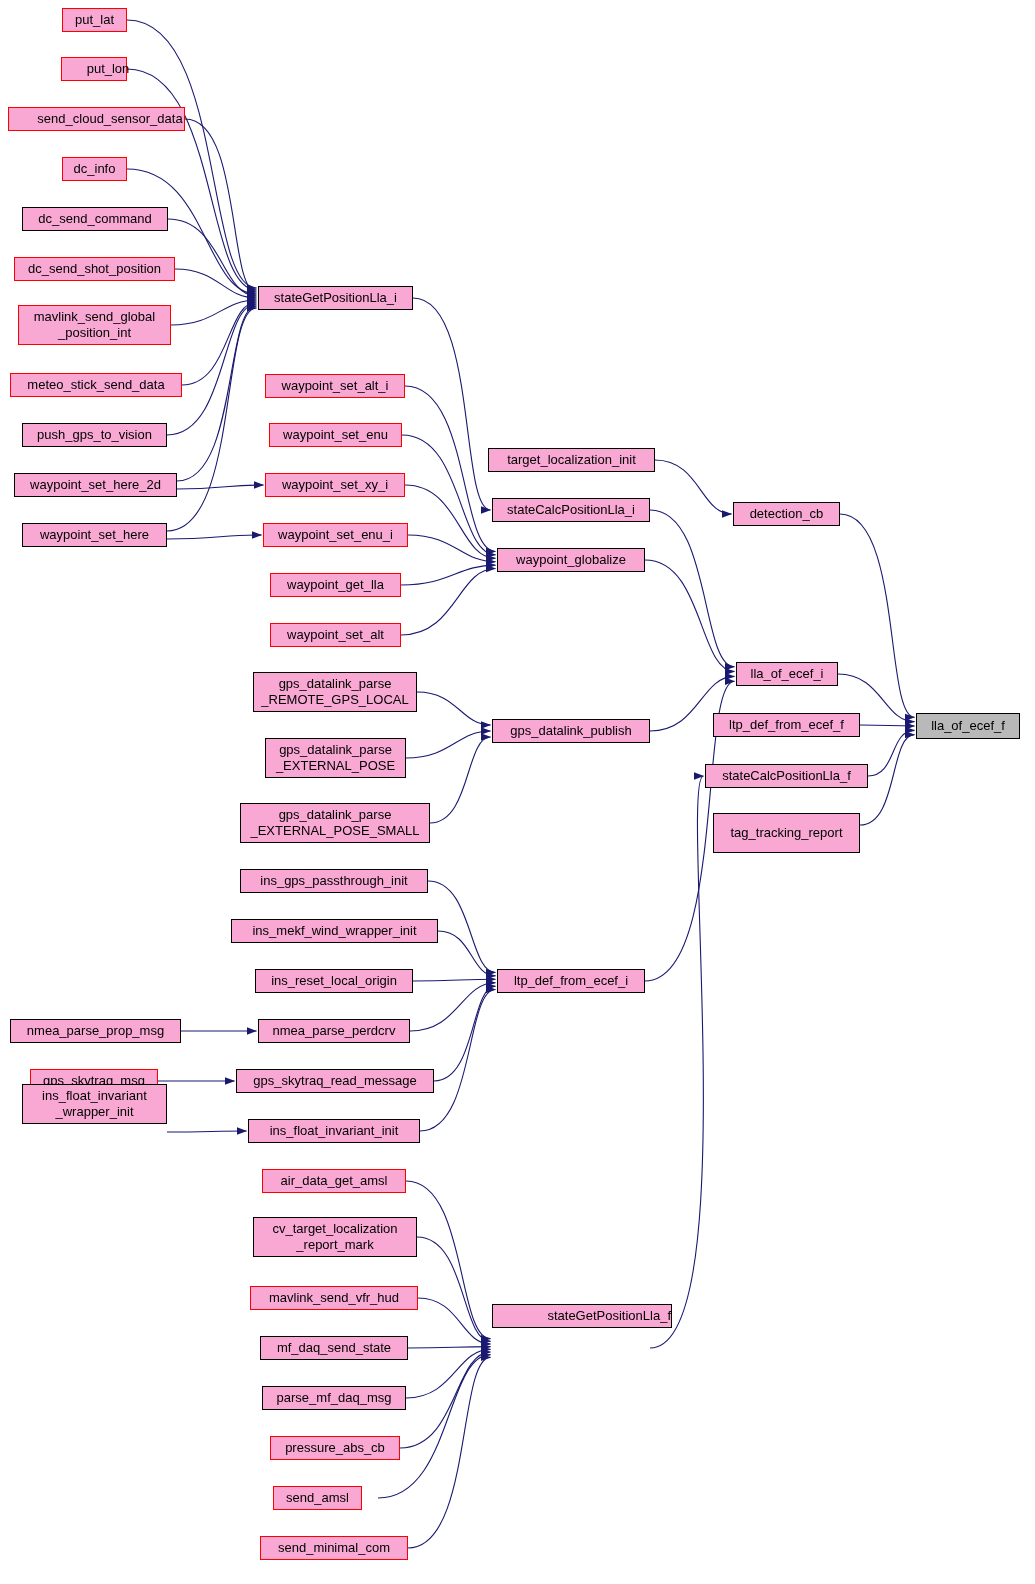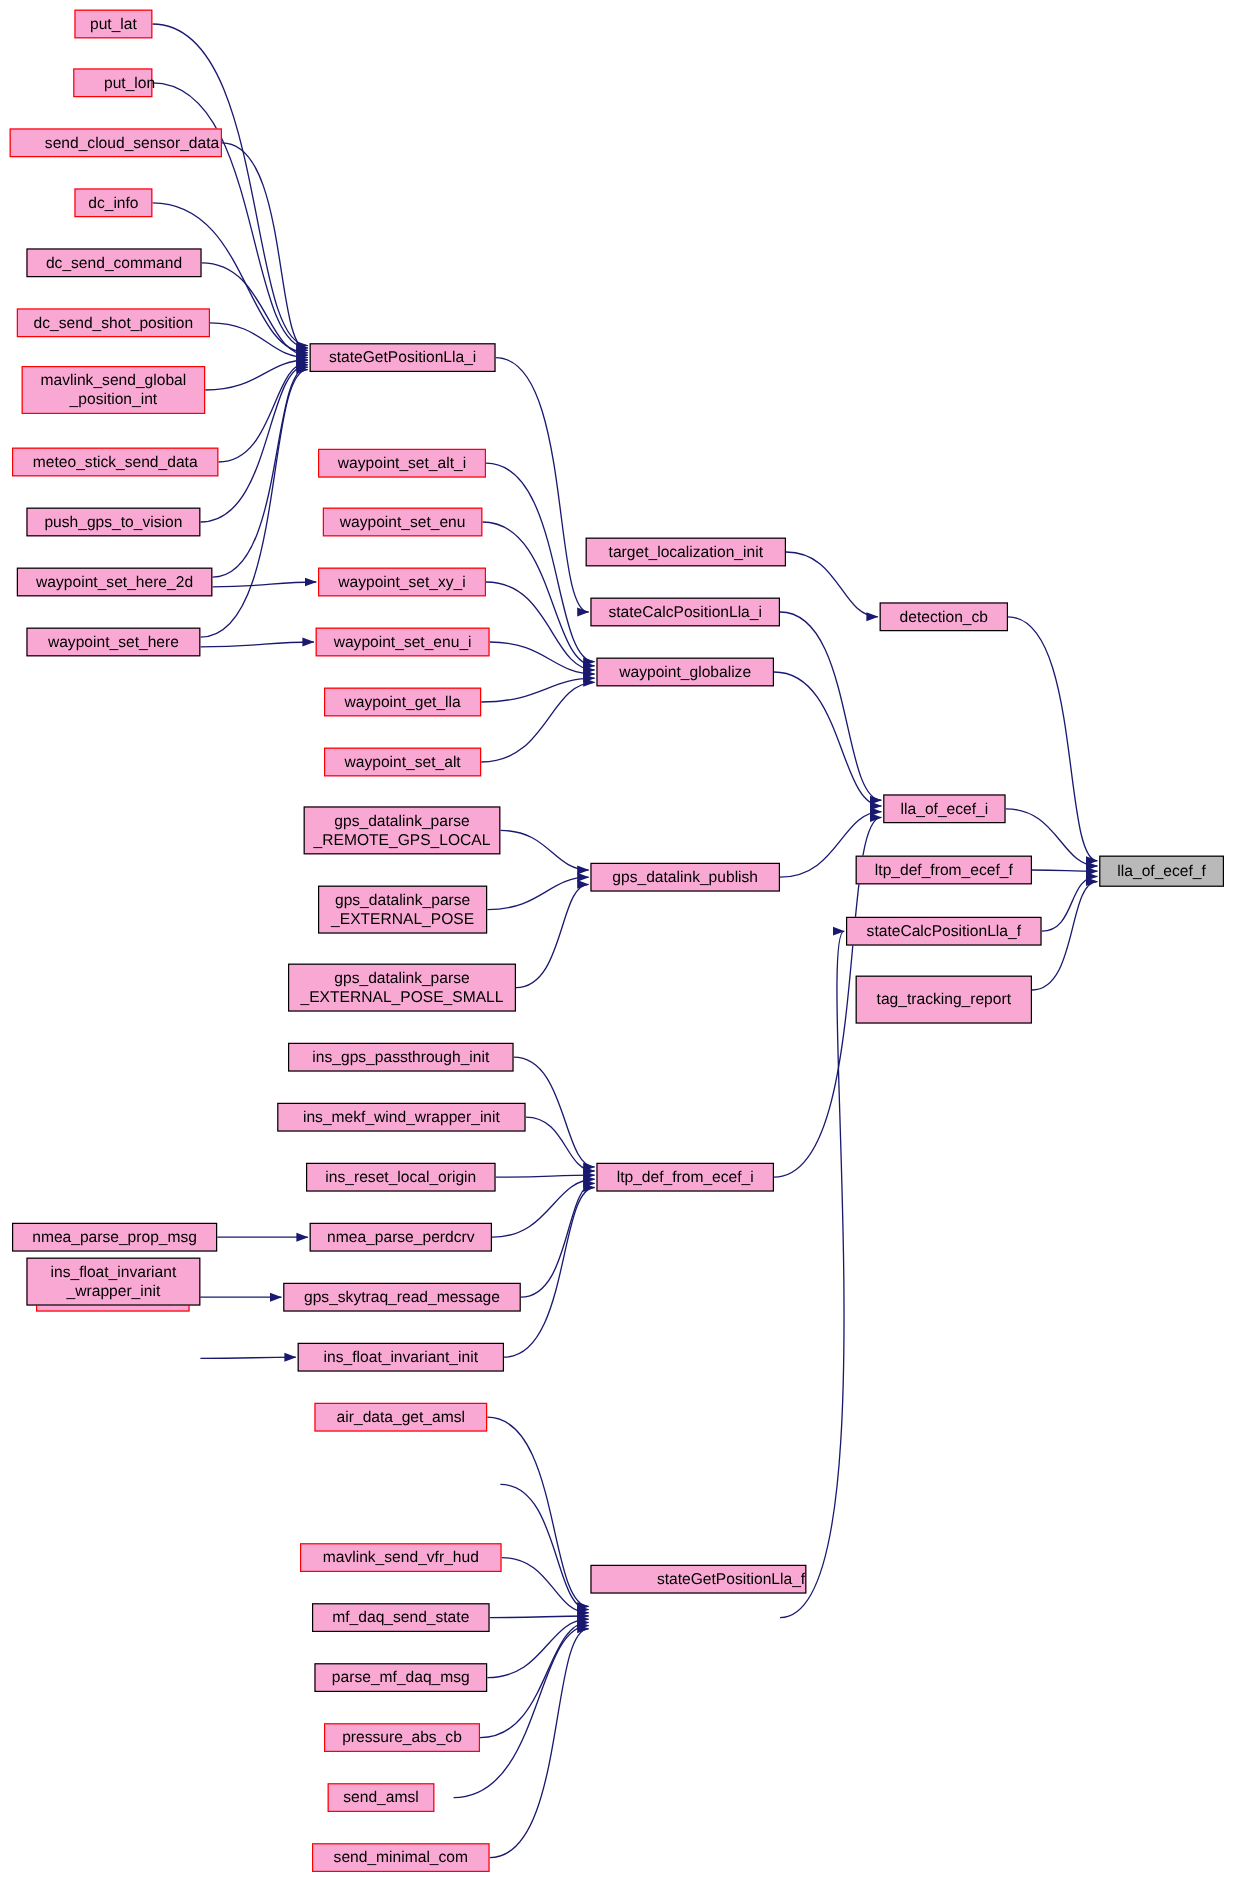--- a/index.html
+++ b/index.html
@@ -137,21 +137,21 @@
     </div>
     <div class="node" style="left: 22px; top: 523px; width: 145px; height: 24px;">
       <span>waypoint_set_here</span>
     </div>
     <div class="node" style="left: 10px; top: 1019px; width: 171px; height: 24px;">
       <span>nmea_parse_prop_msg</span>
     </div>
     <div class="node external" style="left: 30px; top: 1069px; width: 128px; height: 24px;">
       <span>gps_skytraq_msg</span>
     </div>
-    <div class="node" style="left: 22px; top: 1048px; width: 145px; height: 40px;">
+    <div class="node" style="left: 22px; top: 1084px; width: 145px; height: 40px;">
       <span>ins_float_invariant</span>
       <span>_wrapper_init</span>
     </div>
     <div class="node" style="left: 258px; top: 286px; width: 155px; height: 24px;">
       <span>stateGetPositionLla_i</span>
     </div>
     <div class="node external" style="left: 265px; top: 374px; width: 140px; height: 24px;">
       <span>waypoint_set_alt_i</span>
     </div>
     <div class="node external" style="left: 269px; top: 423px; width: 133px; height: 24px;">
@@ -195,20 +195,24 @@
     </div>
     <div class="node" style="left: 236px; top: 1069px; width: 198px; height: 24px;">
       <span>gps_skytraq_read_message</span>
     </div>
     <div class="node" style="left: 248px; top: 1119px; width: 172px; height: 24px;">
       <span>ins_float_invariant_init</span>
     </div>
     <div class="node external" style="left: 262px; top: 1169px; width: 144px; height: 24px;">
       <span>air_data_get_amsl</span>
     </div>
+    <div class="node" style="left: 253px; top: 1217px; width: 164px; height: 40px;">
+      <span>cv_target_localization</span>
+      <span>_report_mark</span>
+    </div>
     <div class="node external" style="left: 250px; top: 1286px; width: 168px; height: 24px;">
       <span>mavlink_send_vfr_hud</span>
     </div>
     <div class="node" style="left: 260px; top: 1336px; width: 148px; height: 24px;">
       <span>mf_daq_send_state</span>
     </div>
     <div class="node" style="left: 262px; top: 1386px; width: 144px; height: 24px;">
       <span>parse_mf_daq_msg</span>
     </div>
     <div class="node external" style="left: 270px; top: 1436px; width: 130px; height: 24px;">

